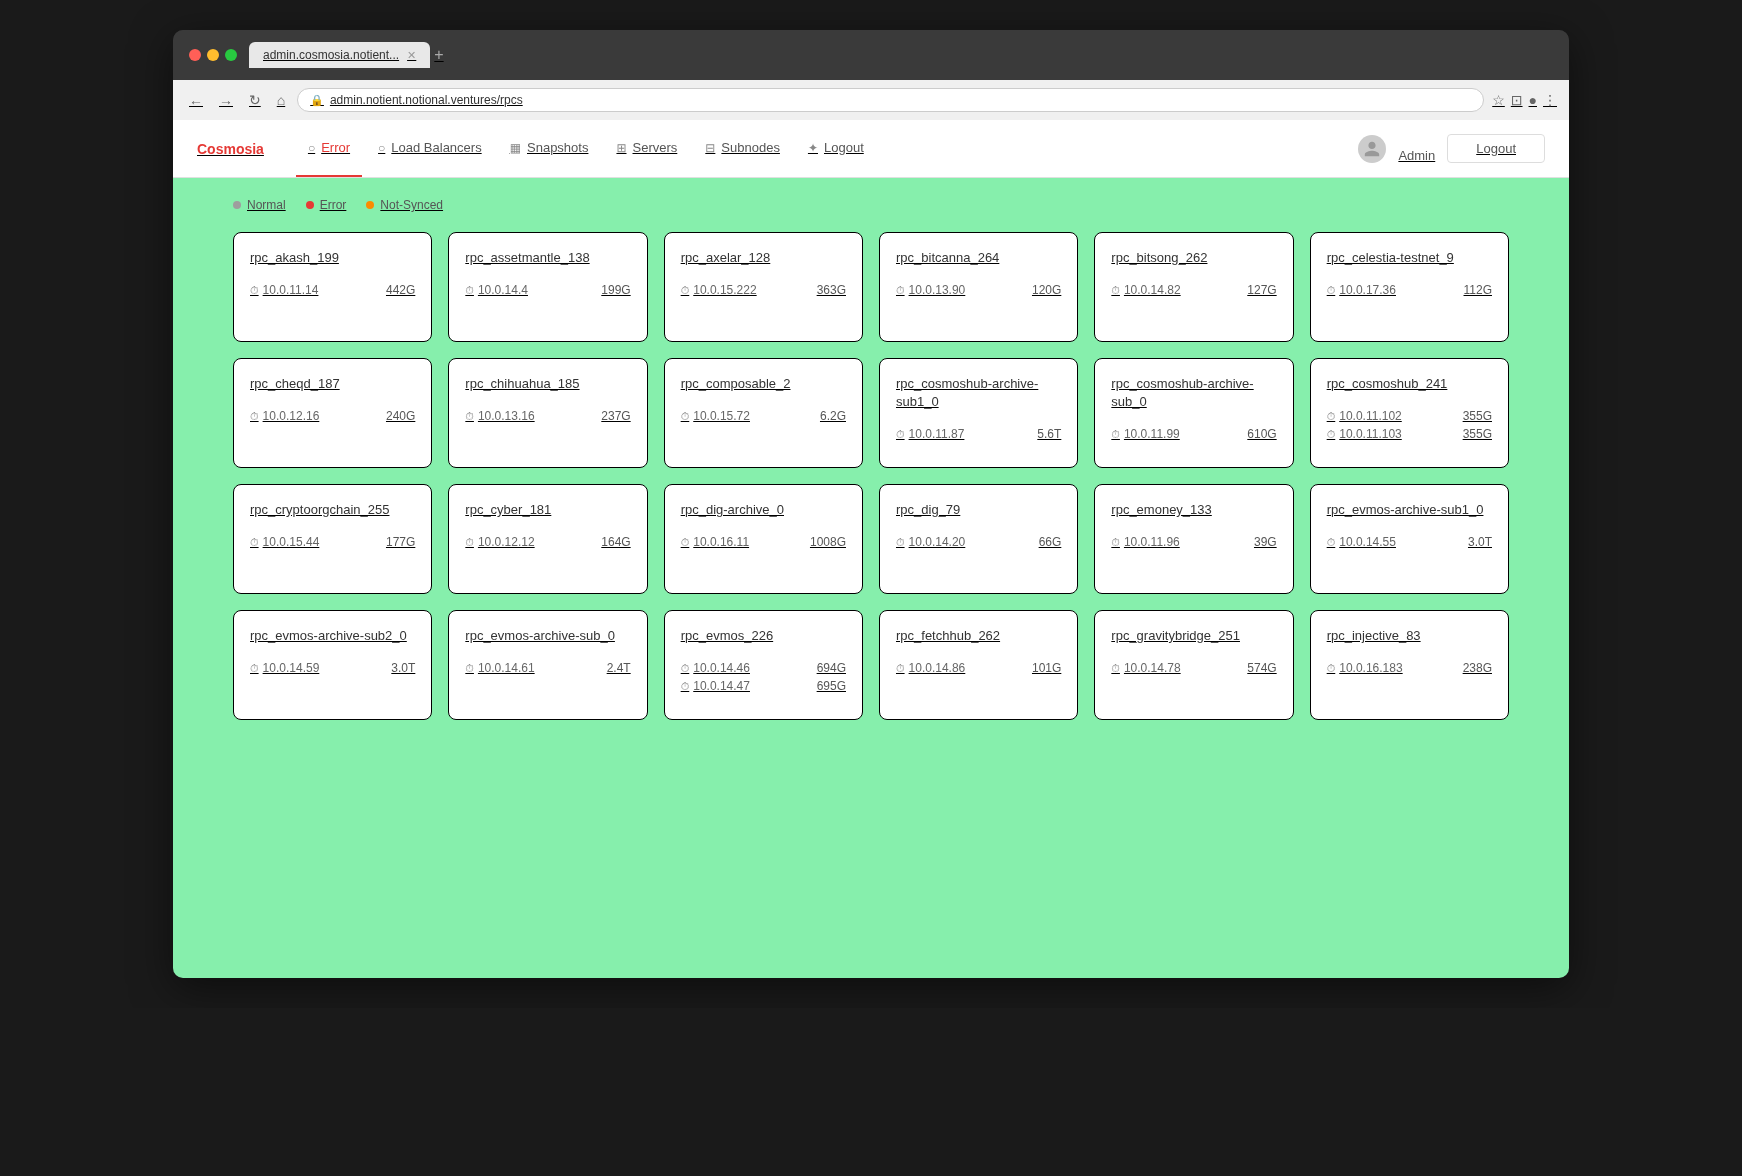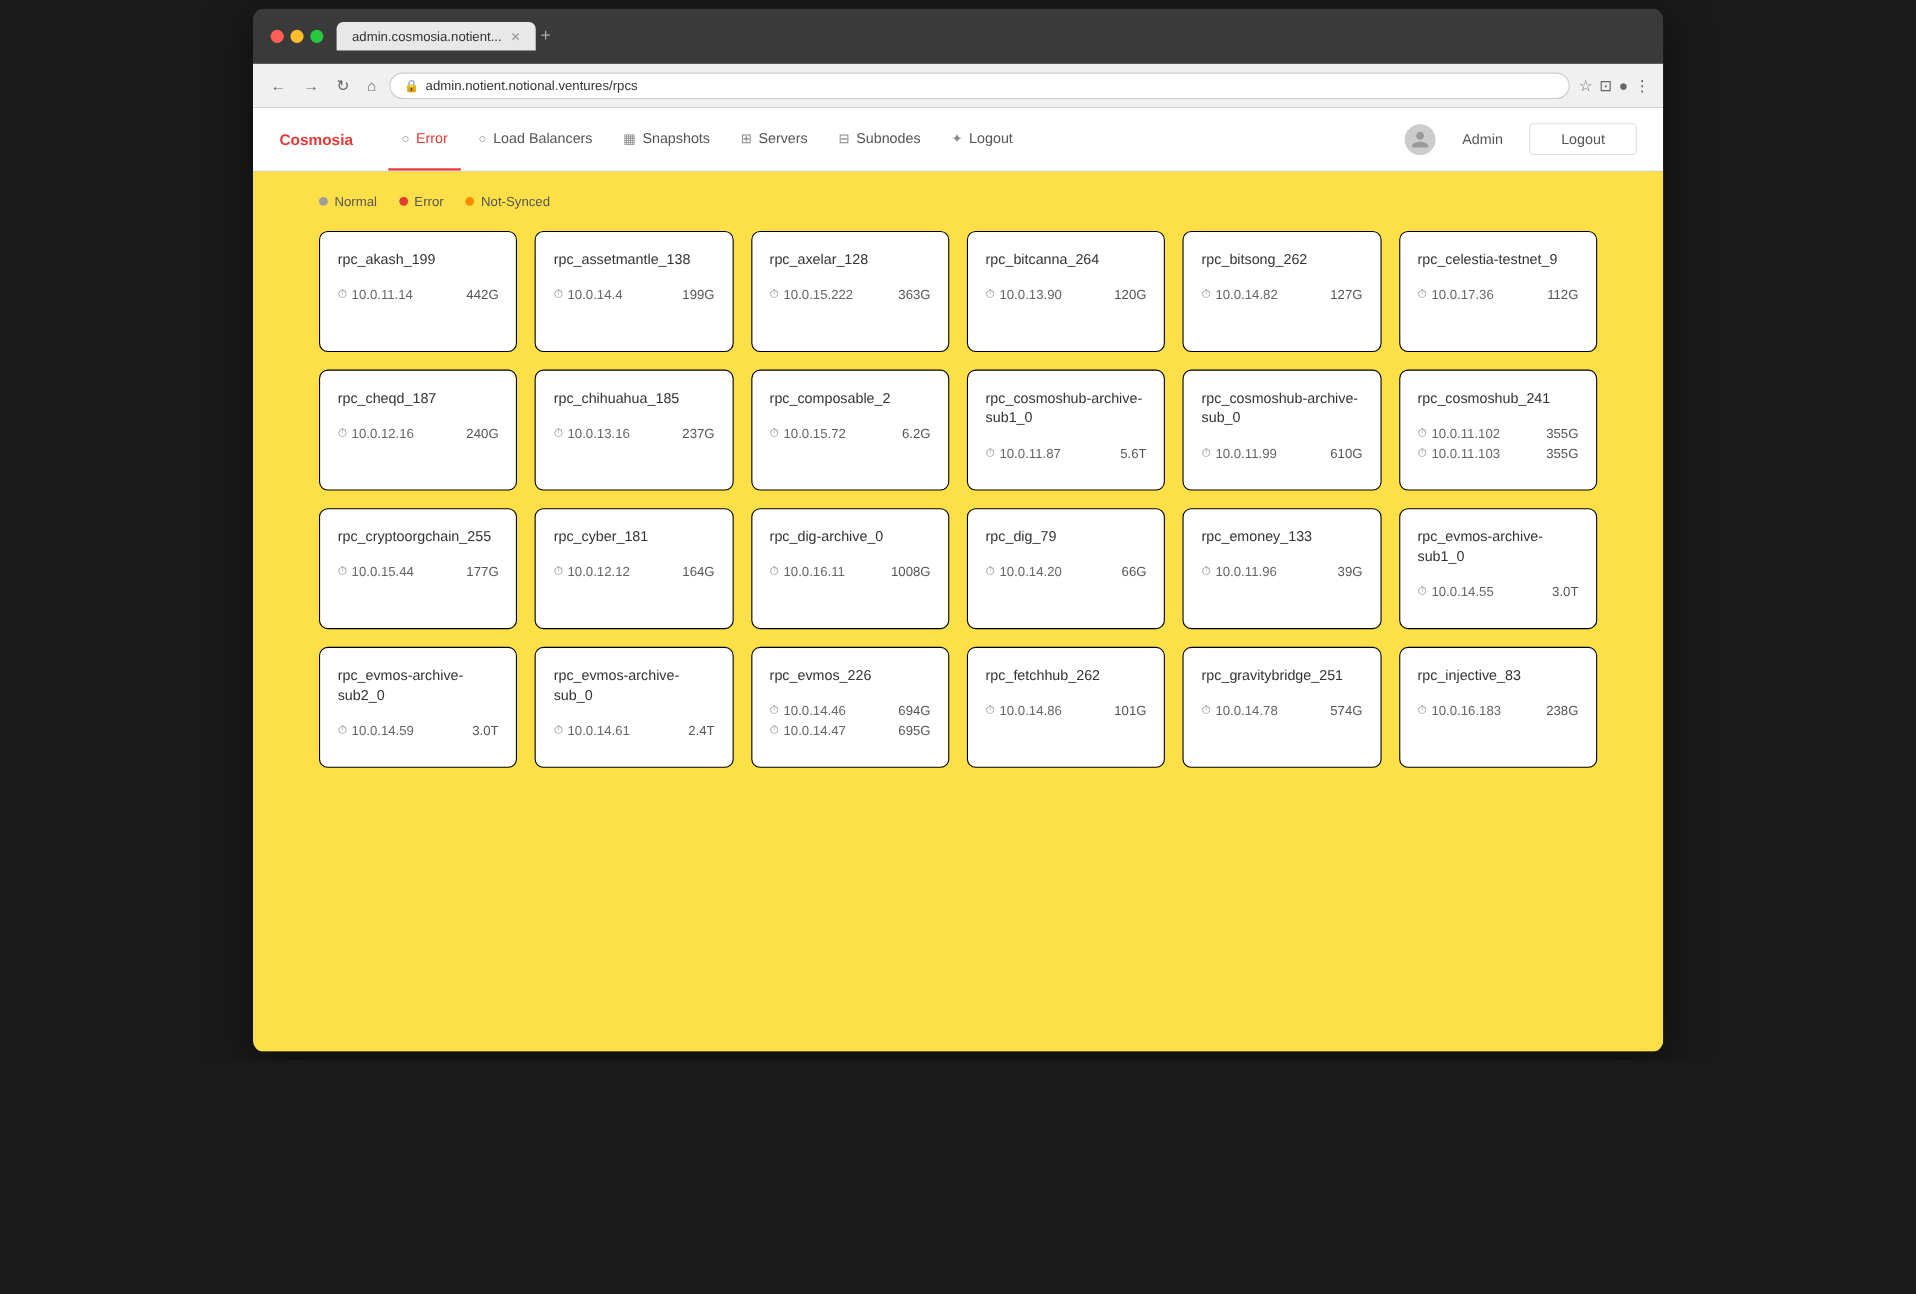--- a/index.html
+++ b/index.html
@@ -5,23 +5,24 @@
     * { box-sizing: border-box; margin: 0; padding: 0; }
     body {
       background: #1a1a1a;
       font-family: -apple-system, BlinkMacSystemFont, 'Segoe UI', sans-serif;
       font-size: 13px;
     }
     .browser-chrome {
       background: #2d2d2d;
       border-radius: 10px;
       overflow: hidden;
-      width: 1282px;
-      margin: 8px auto;
+      width: 1396px;
+      margin: 30px auto;
       box-shadow: 0 10px 40px rgba(0,0,0,0.5);
+      text-decoration: underline;
     }
     .title-bar {
       background: #3a3a3a;
       padding: 12px 16px;
       display: flex;
       align-items: center;
       gap: 12px;
     }
     .traffic-lights {
       display: flex;
@@ -113,22 +114,22 @@
       border-bottom: 2px solid transparent;
       text-decoration: none;
     }
     .nav-item.active {
       color: #e53935;
       border-bottom-color: #e53935;
     }
     .nav-item-icon { font-size: 12px; color: #888; }
     .user-section {
       display: flex;
-      align-items: center;
-      gap: 24px;
+      align-items: flex-end;
+      gap: 12px;
     }
     .avatar {
       width: 28px;
       height: 28px;
       border-radius: 50%;
       background: #ccc;
       display: flex;
       align-items: center;
       justify-content: center;
       color: #666;
@@ -138,21 +139,21 @@
     .logout-btn {
       color: #555;
       font-size: 13px;
       cursor: pointer;
       padding: 6px 28px;
       border: 1px solid #ddd;
       border-radius: 4px;
       background: white;
     }
     .main-content {
-      background: #fde047;
+      background: #86efac;
       min-height: 800px;
       padding: 20px 60px;
     }
     .legend {
       display: flex;
       align-items: center;
       gap: 20px;
       margin-bottom: 20px;
       font-size: 12px;
       color: #555;

